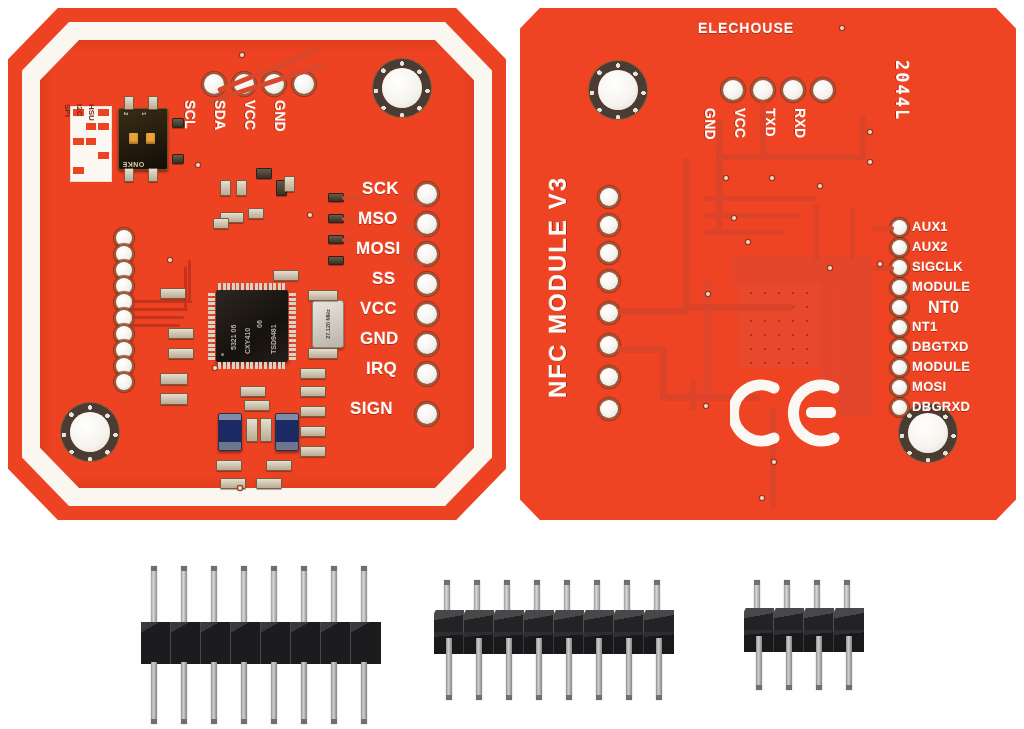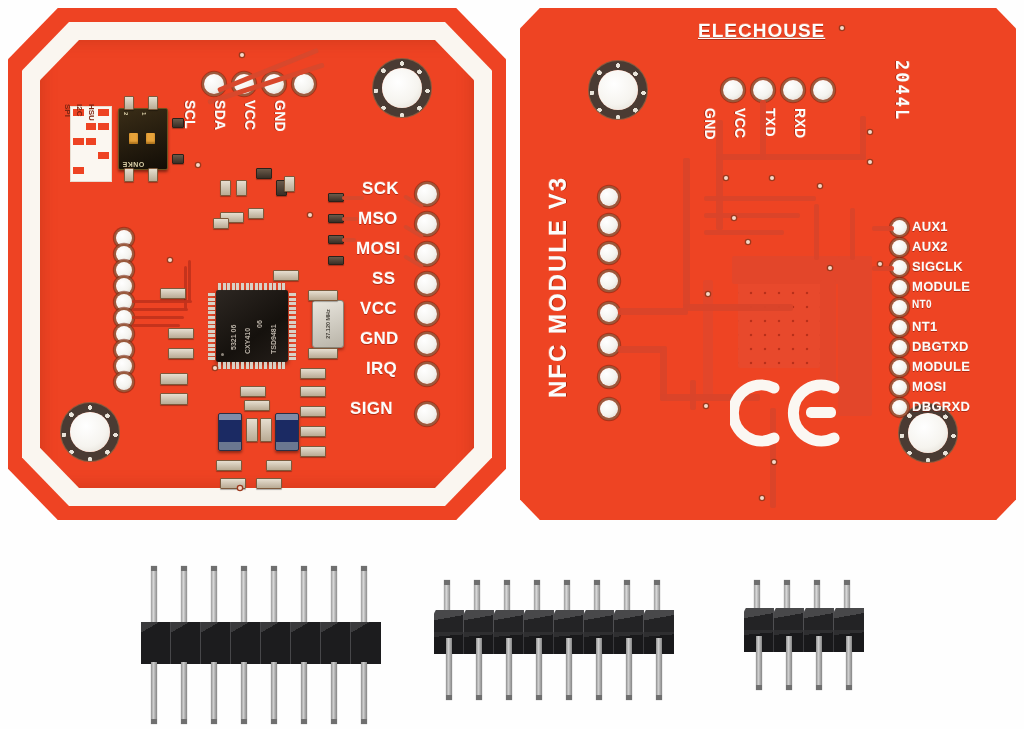--- a/index.html
+++ b/index.html
@@ -365,21 +365,21 @@
     <div class="via" style="left:230px;top:478px;"></div>
     <div class="via" style="left:188px;top:155px;"></div>
     <div class="via" style="left:300px;top:205px;"></div>
     <div class="via" style="left:205px;top:358px;"></div>
     <div class="via" style="left:160px;top:250px;"></div>
   </div>
 
   <div class="abs" id="board-back">
     <div class="sq"></div>
 
-    <span class="silk abs" style="left:178px;top:12px;font-size:19px;letter-spacing:1px;text-decoration:underline;">ELECHOUSE</span>
+    <span class="silk abs" style="left:178px;top:12px;font-size:14px;letter-spacing:1px;">ELECHOUSE</span>
 
     <span class="silk abs" style="left:392px;top:52px;font-size:17px;letter-spacing:2px;transform:rotate(90deg);transform-origin:left top;font-family:'DejaVu Sans Mono',monospace;">2044L</span>
 
     <div class="mhole" style="left:78px;top:62px;width:40px;height:40px;"></div>
     <div class="mhole" style="left:388px;top:405px;width:40px;height:40px;"></div>
 
     <span class="silk abs" style="left:24px;top:390px;font-size:24px;letter-spacing:2px;transform:rotate(-90deg);transform-origin:left top;">NFC  MODULE   V3</span>
 
     <div class="pad" style="left:203px;top:72px;width:20px;height:20px;"></div>
     <div class="pad" style="left:233px;top:72px;width:20px;height:20px;"></div>
@@ -408,21 +408,21 @@
     <div class="pad" style="left:372px;top:312px;width:15px;height:15px;"></div>
     <div class="pad" style="left:372px;top:332px;width:15px;height:15px;"></div>
     <div class="pad" style="left:372px;top:352px;width:15px;height:15px;"></div>
     <div class="pad" style="left:372px;top:372px;width:15px;height:15px;"></div>
     <div class="pad" style="left:372px;top:392px;width:15px;height:15px;"></div>
 
     <span class="silk abs" style="left:392px;top:211px;font-size:13px;">AUX1</span>
     <span class="silk abs" style="left:392px;top:231px;font-size:13px;">AUX2</span>
     <span class="silk abs" style="left:392px;top:251px;font-size:13px;">SIGCLK</span>
     <span class="silk abs" style="left:392px;top:271px;font-size:13px;">MODULE</span>
-    <span class="silk abs" style="left:392px;top:291px;font-size:10px;">NT0</span>
+    <span class="silk abs" style="left:408px;top:291px;font-size:16px;">NT0</span>
     <span class="silk abs" style="left:392px;top:311px;font-size:13px;">NT1</span>
     <span class="silk abs" style="left:392px;top:331px;font-size:13px;">DBGTXD</span>
     <span class="silk abs" style="left:392px;top:351px;font-size:13px;">MODULE</span>
     <span class="silk abs" style="left:392px;top:371px;font-size:13px;">MOSI</span>
     <span class="silk abs" style="left:392px;top:391px;font-size:13px;">DBGRXD</span>
 
     <div class="copper pourdots" style="left:218px;top:272px;width:82px;height:88px;"></div>
     <div class="copper" style="left:212px;top:248px;width:140px;height:28px;"></div>
     <div class="copper" style="left:318px;top:248px;width:34px;height:160px;"></div>
     <div class="copper" style="left:300px;top:272px;width:16px;height:110px;"></div>

